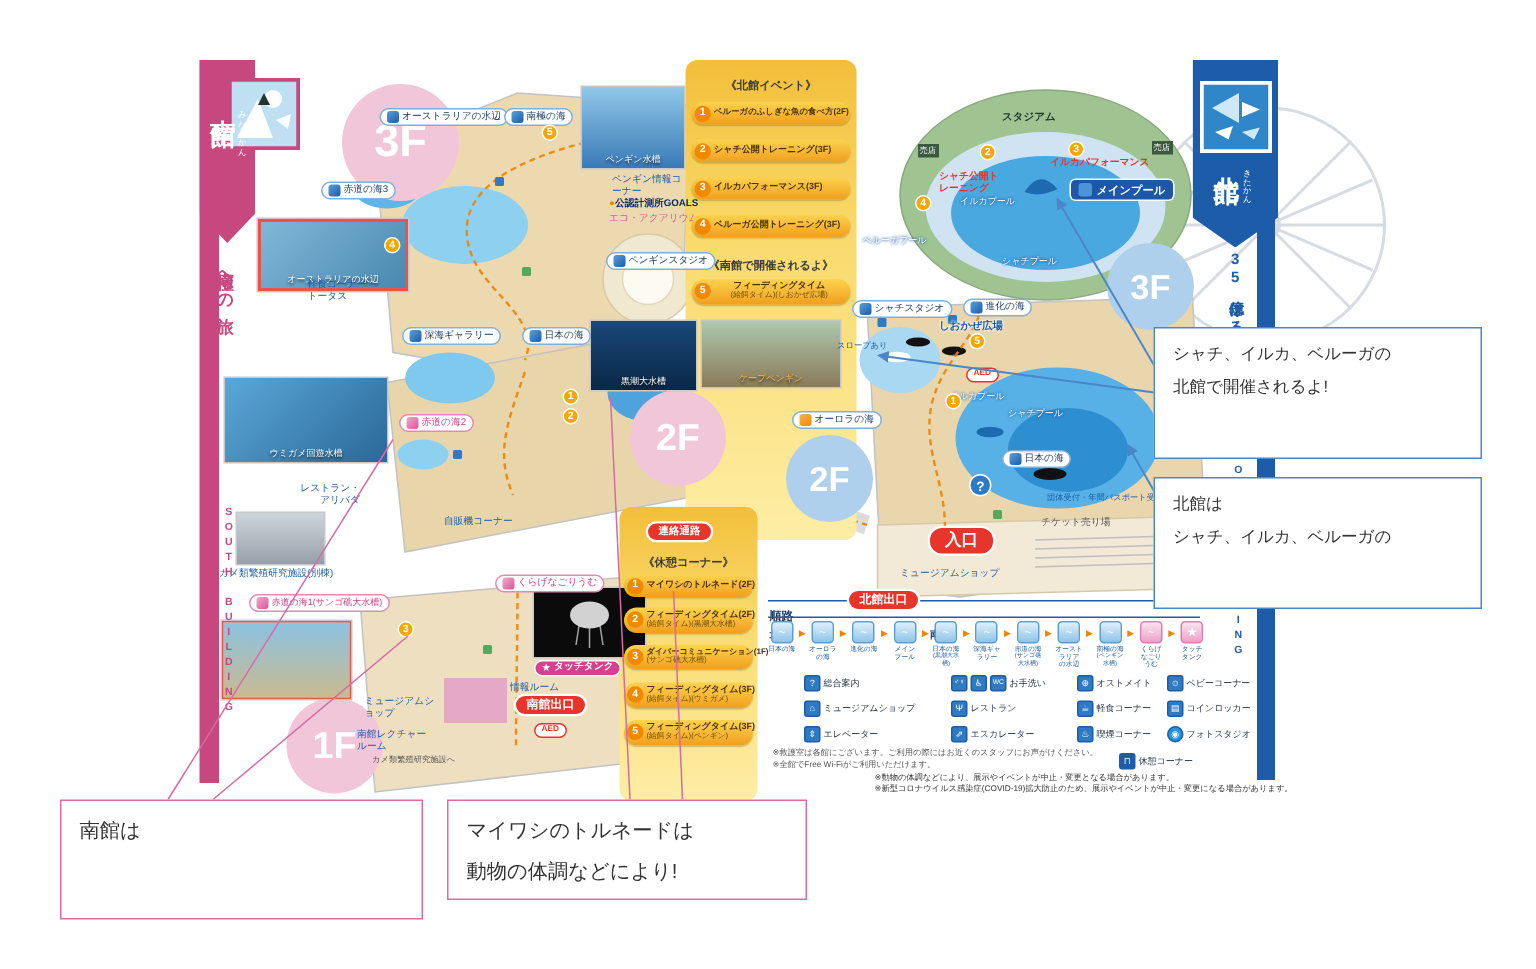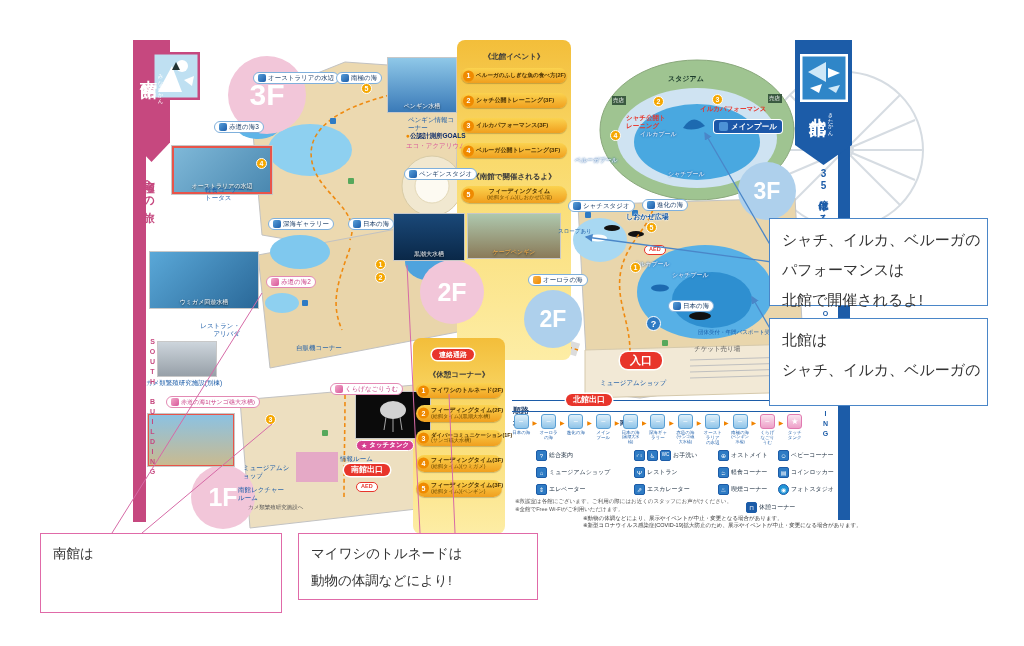--- a/index.html
+++ b/index.html
@@ -51,21 +51,21 @@
   .route-item.pinkt .ric{border-color:#e07ab0;background:linear-gradient(180deg,#fbe4f0,#eda0c8);color:#fff;}
   .route-item .rcap{font-size:4.5px;color:#1b5ca8;text-align:center;line-height:1.15;margin-top:1px;word-break:break-all;}
   .route-item .rsub{font-size:4px;color:#1b5ca8;text-align:center;line-height:1.1;}
   .route-arrow{font-size:6px;color:#f08300;margin-top:5px;width:9px;text-align:center;flex:0 0 auto;}
   .fac{position:absolute;display:flex;align-items:center;gap:2px;z-index:6;white-space:nowrap;}
   .fac .fic{width:11px;height:11px;border-radius:2px;background:#2e7bc4;border:1px solid #1c5ca8;color:#fff;font-size:6px;display:flex;align-items:center;justify-content:center;line-height:1;}
   .fac .flab{font-size:6px;color:#234;}
   .note{position:absolute;font-size:5.5px;color:#555;z-index:6;white-space:nowrap;}
   
   .callout{position:absolute;background:#fff;color:#333;z-index:30;}
-  .callout.bluec{border:1.5px solid #4a86c8;font-size:15px;line-height:2.0;padding:6px 12px;}
+  .callout.bluec{border:1.5px solid #4a86c8;font-size:11px;line-height:2.0;padding:6px 12px;}
   .callout.pinkc{border:1.5px solid #e06aa8;font-size:13.5px;line-height:2.0;padding:6px 12px;}
   .callout div{white-space:nowrap;}
   svg.layer{position:absolute;left:0;top:0;z-index:1;}
   svg.toplayer{position:absolute;left:0;top:0;z-index:25;pointer-events:none;}
 </style>
 </head>
 <body>
 
 <div class="canvas">
 
@@ -514,21 +514,20 @@
     <g stroke="#d66aa6" stroke-width="1" fill="none">
       <line x1="112" y1="533" x2="262" y2="293"></line>
       <line x1="142" y1="533" x2="272" y2="424"></line>
       <line x1="455" y1="533" x2="449" y2="394"></line>
       <line x1="420" y1="533" x2="407" y2="265"></line>
     </g>
   </svg>
 
   <div class="callout bluec" style="left:769px;top:218px;width:219px;height:88px;">
     <div>シャチ、イルカ、ベルーガの</div>
-    <div>パフォーマンスは</div>
     <div>北館で開催されるよ!</div>
   </div>
   <div class="callout bluec" style="left:769px;top:318px;width:219px;height:88px;">
     <div>北館は</div>
     <div>シャチ、イルカ、ベルーガの</div>
   </div>
   <div class="callout pinkc" style="left:40px;top:533px;width:242px;height:80px;">
     <div>南館は</div>
   </div>
   <div class="callout pinkc" style="left:298px;top:533px;width:240px;height:67px;">

